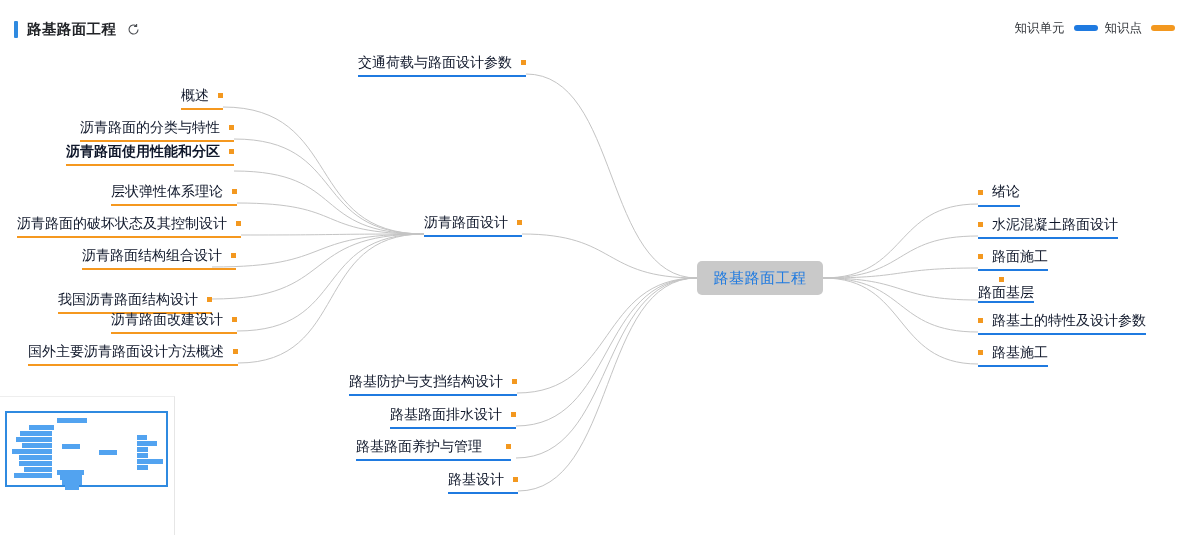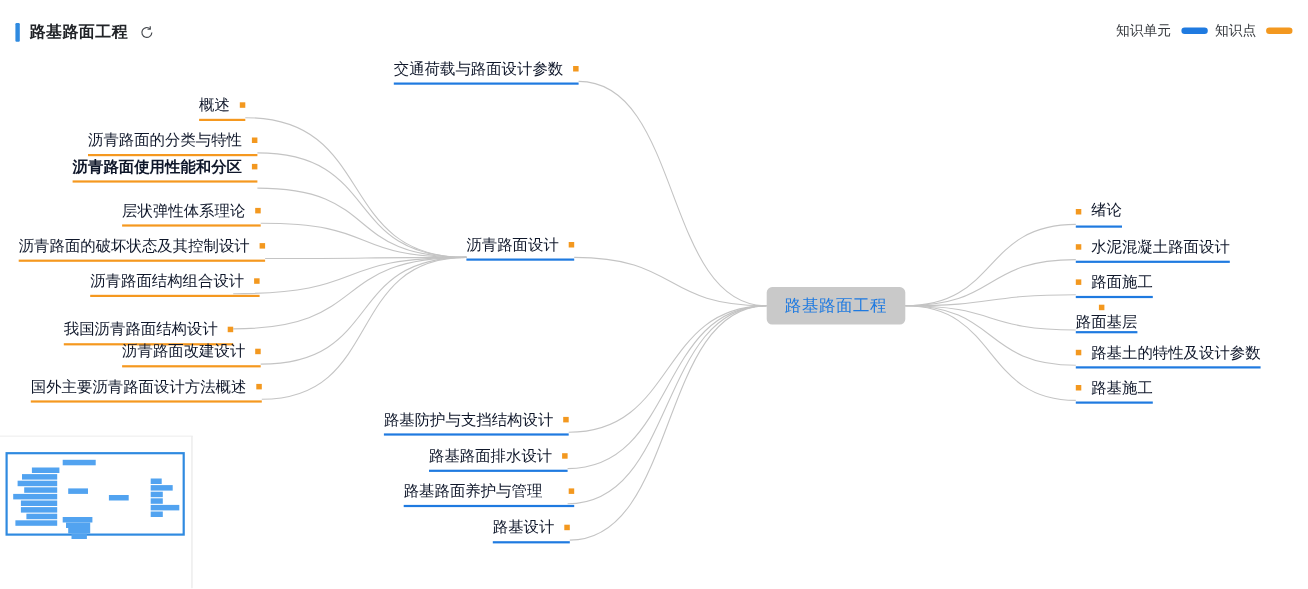--- a/index.html
+++ b/index.html
@@ -247,21 +247,21 @@
       <div class="node right-bullet" style="left: 349px; top: 370px;">
         <span class="node-label">路基防护与支挡结构设计</span>
         <span class="node-bullet"></span>
         <span class="underline u-blue"></span>
       </div>
       <div class="node right-bullet" style="left: 390px; top: 403px;">
         <span class="node-label">路基路面排水设计</span>
         <span class="node-bullet"></span>
         <span class="underline u-blue"></span>
       </div>
-      <div class="node right-bullet" style="left: 367px; top: 435px; gap: 15px;">
+      <div class="node right-bullet" style="left: 356px; top: 435px; gap: 15px;">
         <span class="node-label">路基路面养护与管理</span>
         <span class="node-bullet"></span>
         <span class="underline u-blue"></span>
       </div>
       <div class="node right-bullet" style="left: 448px; top: 468px;">
         <span class="node-label">路基设计</span>
         <span class="node-bullet"></span>
         <span class="underline u-blue"></span>
       </div>
       <div class="node left-bullet" style="left: 978px; top: 181px; font-family: Liberation Mono, monospace;">

